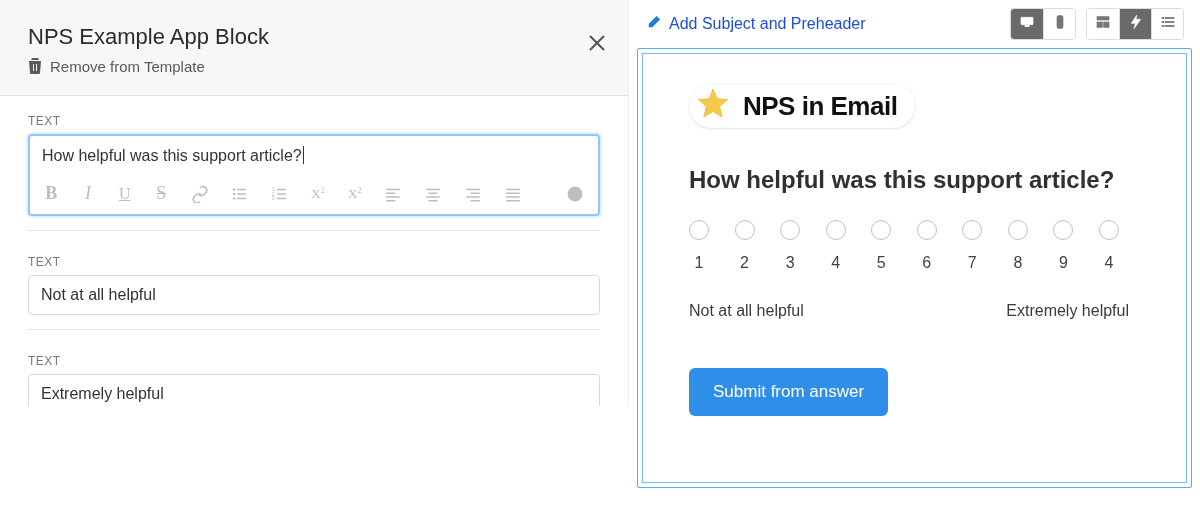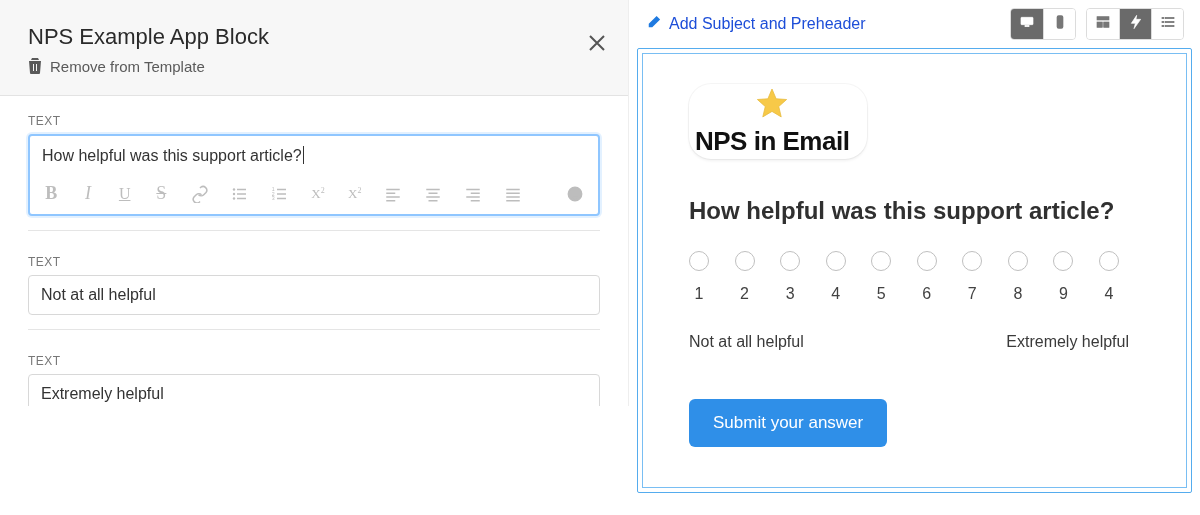--- a/index.html
+++ b/index.html
@@ -47,21 +47,21 @@
   .ctrl.dark { background:#6a6a6a; }
   .ctrl + .ctrl { border-left:1px solid #dcdcdc; }
   .ctrl svg { width:16px; height:16px; }
   .ctrl.dark svg { fill:#fff; stroke:#fff; }
   .ctrl:not(.dark) svg { fill:#777; stroke:#777; }
 
   .preview-area { padding: 0 8px 8px 8px; }
   .preview-frame-outer { border:1px solid #55acee; padding:4px; border-radius:2px; }
   .preview-frame { border:1px solid #79bef3; padding: 30px 46px 40px 46px; min-height: 430px; }
 
-  .nps-badge { display:inline-flex; align-items:center; background:#fff; border-radius: 22px; padding: 2px 18px 2px 6px; box-shadow: 0 0 0 1px rgba(0,0,0,0.04), 0 2px 3px rgba(0,0,0,0.06); gap:0;flex-direction:column; }
+  .nps-badge { display:inline-flex; align-items:center; background:#fff; border-radius: 22px; padding: 2px 18px 2px 6px; box-shadow: 0 0 0 1px rgba(0,0,0,0.04), 0 2px 3px rgba(0,0,0,0.06); gap:12px; }
   .star-icon svg { width:36px; height:36px; }
   .nps-badge-text { font-size:26px; font-weight:900; color:#111; font-family: "Arial Black", Arial, sans-serif; letter-spacing:-0.5px; }
 
   .question { font-size:24px; font-weight:700; color:#303030; margin-top: 38px; }
 
   .scale-row { display:flex; justify-content:space-between; margin-top: 26px; width: 430px; }
   .scale-item { display:flex; flex-direction:column; align-items:center; gap:14px; }
   .radio-dot { width:20px; height:20px; border:1px solid #bfbfbf; border-radius:50%; background:#fff; cursor:pointer; }
   .scale-num { font-size:16px; color:#424242; }
 
@@ -298,18 +298,18 @@
                 <div class="radio-dot"></div>
                 <div class="scale-num">4</div>
               </div>
             </div>
 
           <div class="anchor-row">
             <span>Not at all helpful</span>
             <span>Extremely helpful</span>
           </div>
 
-          <button class="submit-btn">Submit your answer</button>
+          <button class="submit-btn">Submit from answer</button>
         </div>
       </div>
     </div>
   </div>
 </div>
 
 </body></html>

